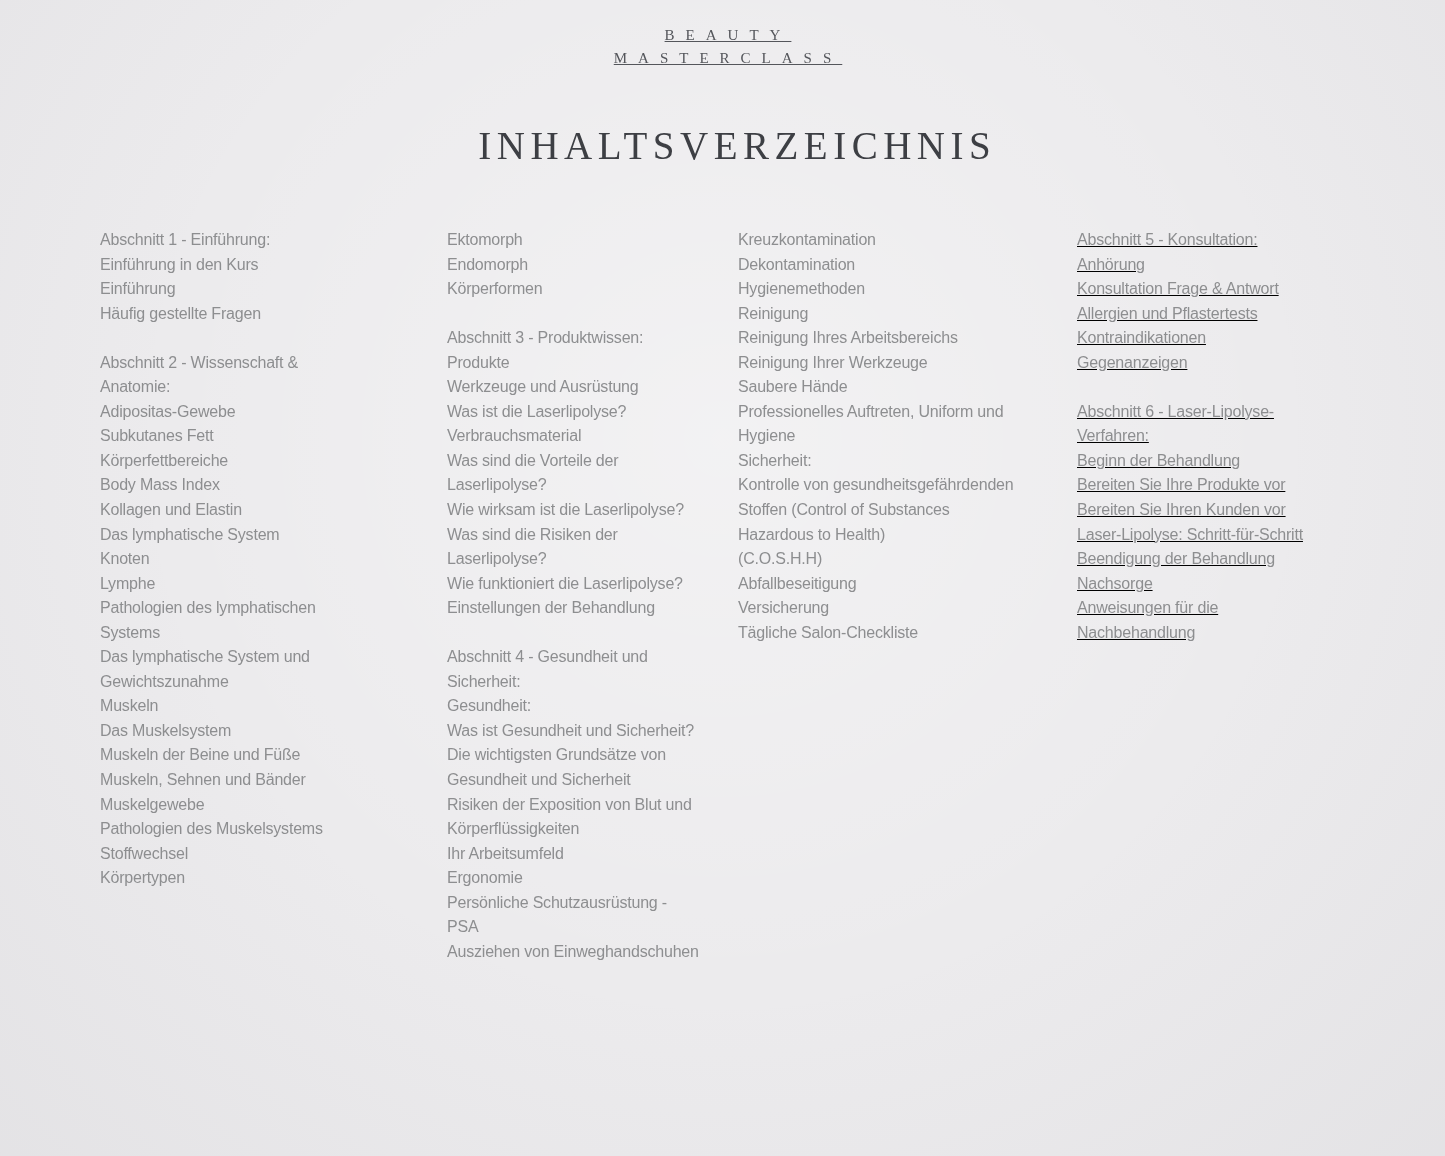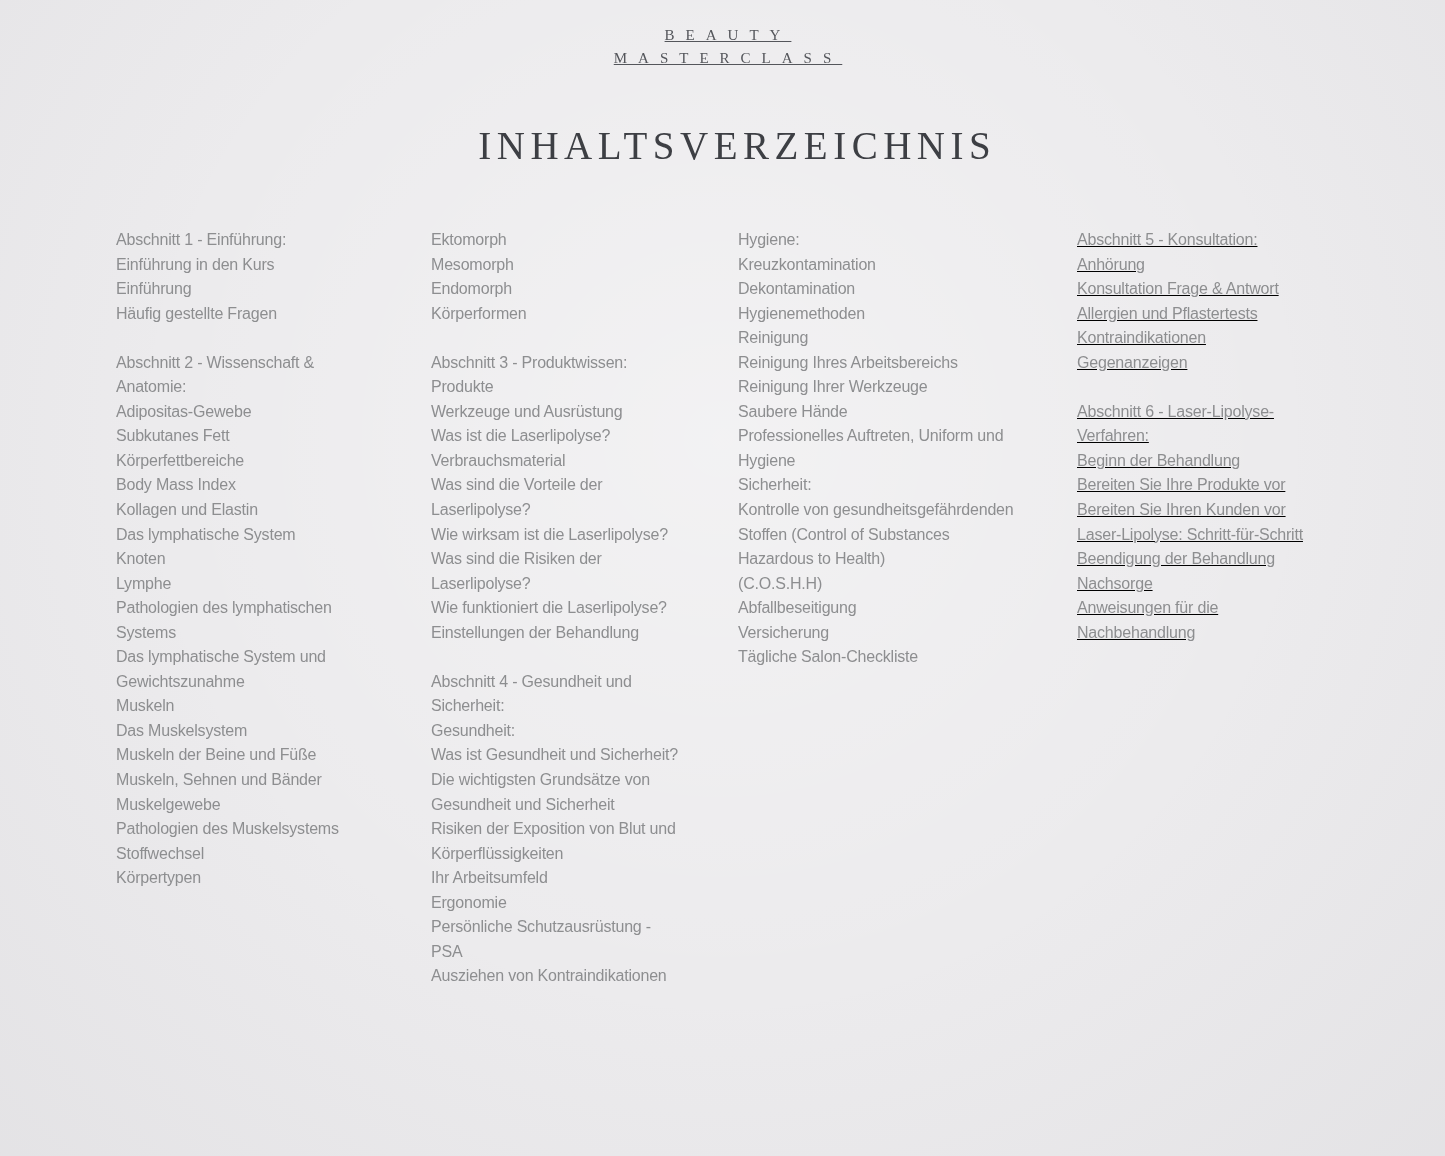--- a/index.html
+++ b/index.html
@@ -38,22 +38,22 @@
     line-height: 44px;
     letter-spacing: 5.5px;
     text-indent: 5.5px;
     color: var(--title, #3d3f44);
     margin: 12px;
   }
   .toc-col {
     position: absolute;
     top: 228px;
   }
-  .toc-col-1 { left: 116px;  width: 315px; }
-  .toc-col-2 { left: 431px;  width: 307px; }
+  .toc-col-1 { left: 100px;  width: 315px; }
+  .toc-col-2 { left: 447px;  width: 307px; }
   .toc-col-3 { left: 738px;  width: 339px; }
   .toc-col-4 { left: 1077px; width: 350px; text-decoration: underline; }
   .toc-block { margin: 0 0 24.55px 0; }
   .toc-line {
     font-size: 16px;
     line-height: 24.55px;
     letter-spacing: -0.2px;
     color: var(--body, #8d8e90);
     white-space: nowrap;
   }
@@ -97,21 +97,20 @@
         <div class="toc-line">Muskeln, Sehnen und Bänder</div>
         <div class="toc-line">Muskelgewebe</div>
         <div class="toc-line">Pathologien des Muskelsystems</div>
         <div class="toc-line">Stoffwechsel</div>
         <div class="toc-line">Körpertypen</div>
       </div>
     </section>
   <section class="toc-col toc-col-2">
       <div class="toc-block">
         <div class="toc-line">Ektomorph</div>
-        <div class="toc-line">Mesomorph</div>
         <div class="toc-line">Endomorph</div>
         <div class="toc-line">Körperformen</div>
       </div>
       <div class="toc-block">
         <div class="toc-line">Abschnitt 3 - Produktwissen:</div>
         <div class="toc-line">Produkte</div>
         <div class="toc-line">Werkzeuge und Ausrüstung</div>
         <div class="toc-line">Was ist die Laserlipolyse?</div>
         <div class="toc-line">Verbrauchsmaterial</div>
         <div class="toc-line">Was sind die Vorteile der</div>
@@ -128,26 +127,25 @@
         <div class="toc-line">Gesundheit:</div>
         <div class="toc-line">Was ist Gesundheit und Sicherheit?</div>
         <div class="toc-line">Die wichtigsten Grundsätze von</div>
         <div class="toc-line">Gesundheit und Sicherheit</div>
         <div class="toc-line">Risiken der Exposition von Blut und</div>
         <div class="toc-line">Körperflüssigkeiten</div>
         <div class="toc-line">Ihr Arbeitsumfeld</div>
         <div class="toc-line">Ergonomie</div>
         <div class="toc-line">Persönliche Schutzausrüstung -</div>
         <div class="toc-line">PSA</div>
-        <div class="toc-line">Ausziehen von Kontraindikationen</div>
+        <div class="toc-line">Ausziehen von Einweghandschuhen</div>
       </div>
     </section>
   <section class="toc-col toc-col-3">
       <div class="toc-block">
-        <div class="toc-line">Hygiene:</div>
         <div class="toc-line">Kreuzkontamination</div>
         <div class="toc-line">Dekontamination</div>
         <div class="toc-line">Hygienemethoden</div>
         <div class="toc-line">Reinigung</div>
         <div class="toc-line">Reinigung Ihres Arbeitsbereichs</div>
         <div class="toc-line">Reinigung Ihrer Werkzeuge</div>
         <div class="toc-line">Saubere Hände</div>
         <div class="toc-line">Professionelles Auftreten, Uniform und</div>
         <div class="toc-line">Hygiene</div>
         <div class="toc-line">Sicherheit:</div>

